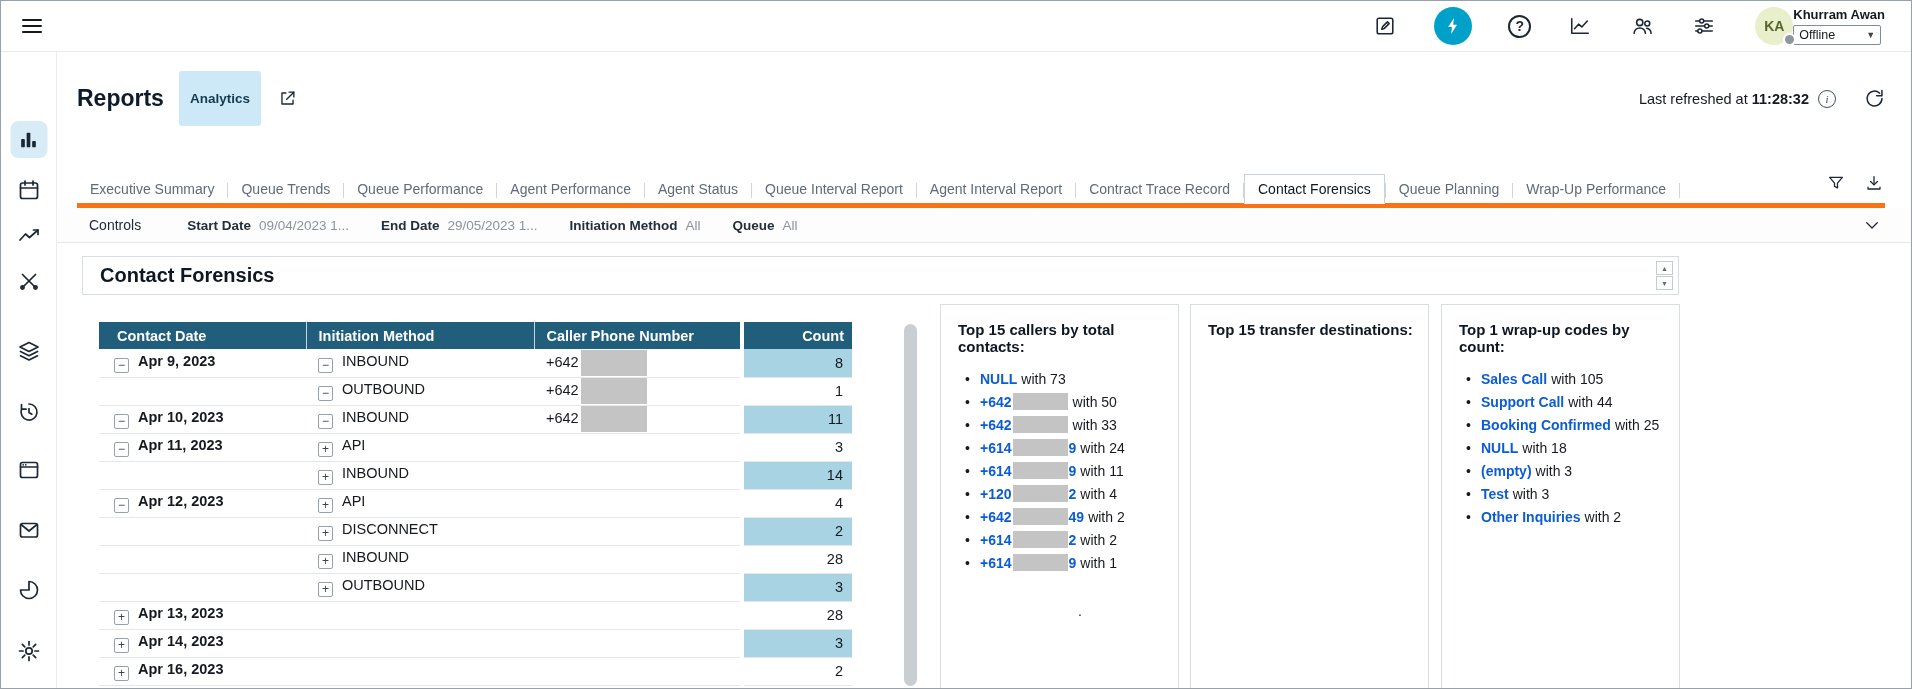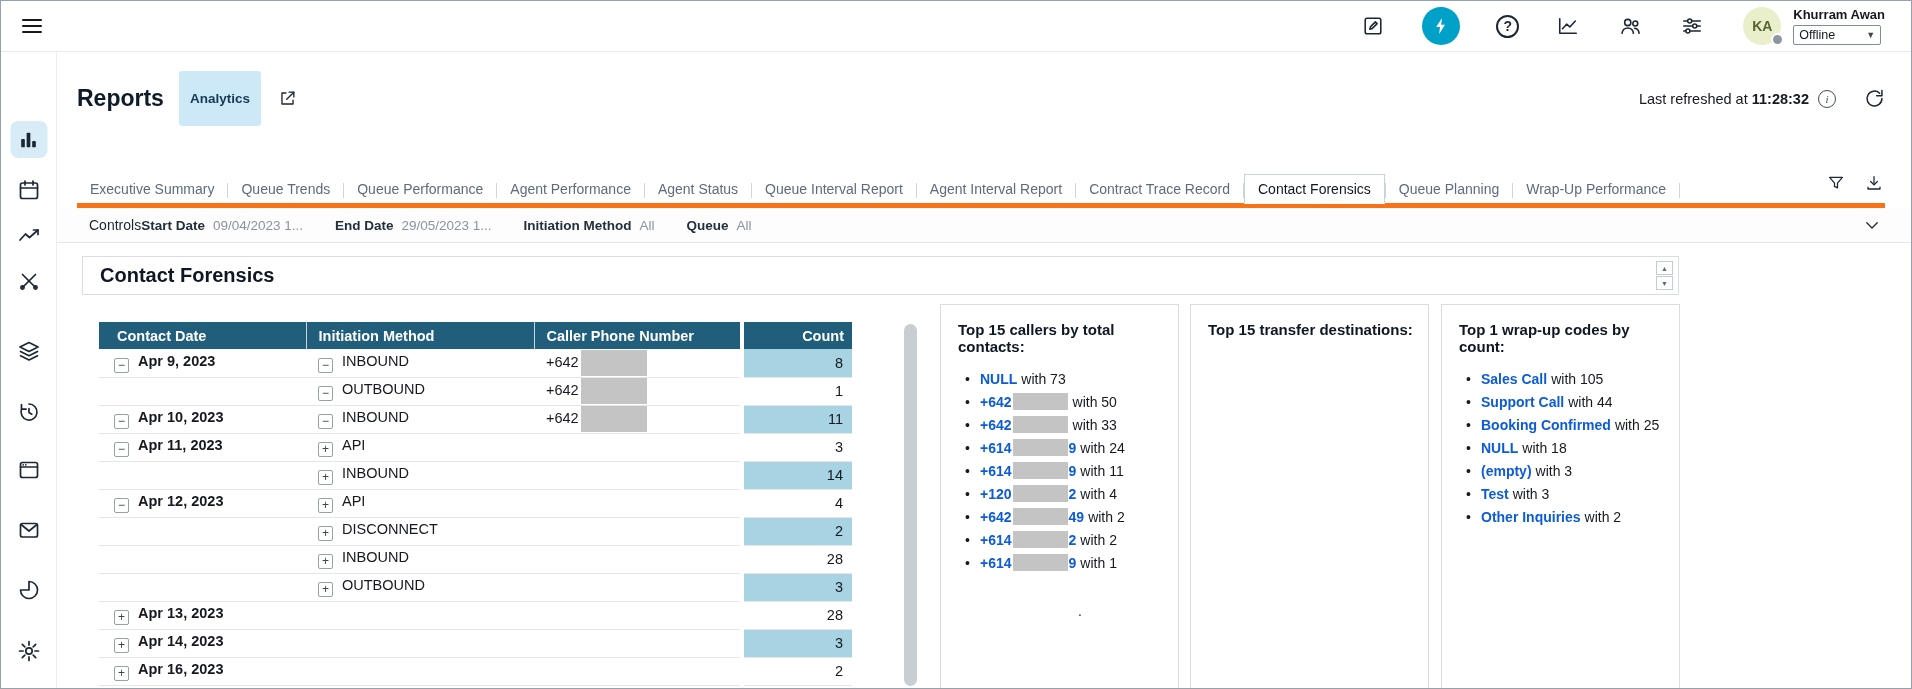--- a/index.html
+++ b/index.html
@@ -7,21 +7,21 @@
 body{font-family:"Liberation Sans",sans-serif;background:#fff;border:1px solid #97a1a9;overflow:hidden;color:#16191f;position:relative}
 svg{display:block}
 .icon-stroke{stroke:#1b2734;fill:none;stroke-width:1.7;stroke-linecap:round;stroke-linejoin:round}
 
 .topbar{height:51px;display:flex;align-items:center;padding:0 26px 0 18px;border-bottom:1px solid #e8ebed;background:#fff}
 .hamburger{width:26px;height:26px;display:flex;align-items:center;justify-content:center;cursor:pointer}
 .tb-right{margin-left:auto;display:flex;align-items:center;gap:36px}
 .icon-btn{width:26px;height:26px;display:flex;align-items:center;justify-content:center;cursor:pointer}
 .flash-circle{width:38px;height:38px;border-radius:50%;background:#00a1c9;display:flex;align-items:center;justify-content:center;cursor:pointer}
 .q-circle{width:23px;height:23px;border:2px solid #1b2734;border-radius:50%;display:flex;align-items:center;justify-content:center;font-size:14px;font-weight:bold;color:#1b2734;cursor:pointer}
-.avatar-group{display:flex;align-items:center;gap:12px;margin-left:2px}
+.avatar-group{display:flex;align-items:center;margin-left:2px}
 .avatar{position:relative;width:38px;height:38px;border-radius:50%;background:#e9eecb;display:flex;align-items:center;justify-content:center;font-size:14px;font-weight:bold;color:#55652c;cursor:pointer}
 .status-dot{position:absolute;right:-3px;bottom:-1px;width:13px;height:13px;border-radius:50%;background:#8d979f;border:2px solid #fff}
 .user-block{display:flex;flex-direction:column;gap:3px}
 .user-name{font-size:13px;font-weight:bold;color:#16191f}
 .status-select{width:88px;height:20px;border:1px solid #808d99;border-radius:2px;background:#fff;display:flex;align-items:center;justify-content:space-between;padding:0 5px;font-size:12.5px;cursor:pointer}
 .sel-arrow{font-size:9px;color:#444}
 
 .app{display:flex;height:638px}
 .sidebar{width:56px;border-right:1px solid #eaeded;position:relative;flex:none}
 .side-item{position:absolute;left:50%;transform:translateX(-50%);cursor:pointer}
@@ -39,21 +39,21 @@
 
 .card-icons{position:absolute;top:120px;right:26px;display:flex;gap:16px}
 .card-icons .icon-btn{width:22px;height:22px}
 
 .tabs-row{display:flex;align-items:flex-end;margin:54px 26px 0 20px;border-bottom:5px solid #f97316;height:30px}
 .tab{padding:6px 13px;font-size:14px;color:#5f6b7b;cursor:pointer;white-space:nowrap}
 .tab.active{background:#fff;border:1px solid #c9d2d8;border-bottom:1px solid #fff;margin-bottom:-1px;color:#0e1723}
 .tab-sep{width:1px;height:15px;background:#cfd6db;align-self:center}
 
 .controls-row{display:flex;align-items:center;height:35px;border-bottom:1px solid #e3e7ea;padding:0 30px 0 32px;background:#fdfdfd}
-.ctl-title{font-size:14px;color:#1c2733;}
+.ctl-title{font-size:14px;color:#1c2733;margin-right:46px}
 .ctl-group{display:flex;margin-right:32px;cursor:pointer}
 .ctl-label{font-size:13.5px;font-weight:bold;color:#232f3a}
 .ctl-value{font-size:13.5px;color:#8a949e;margin-left:8px}
 .ctl-chevron{margin-left:auto;cursor:pointer}
 
 .section-box{position:relative;margin:13px 0 0 25px;width:1597px;height:39px;border:1px solid #d7dee2;display:flex;align-items:center;padding-left:17px;background:#fff}
 .section-title{font-size:20px;font-weight:bold;color:#0e1723}
 .spinner{position:absolute;right:5px;top:4px;display:flex;flex-direction:column;gap:1px}
 .spin-btn{width:17px;height:14px;border:1px solid #c3ccd2;background:#fff;display:flex;align-items:center;justify-content:center;font-size:7px;color:#5f6b76;cursor:pointer}
 

